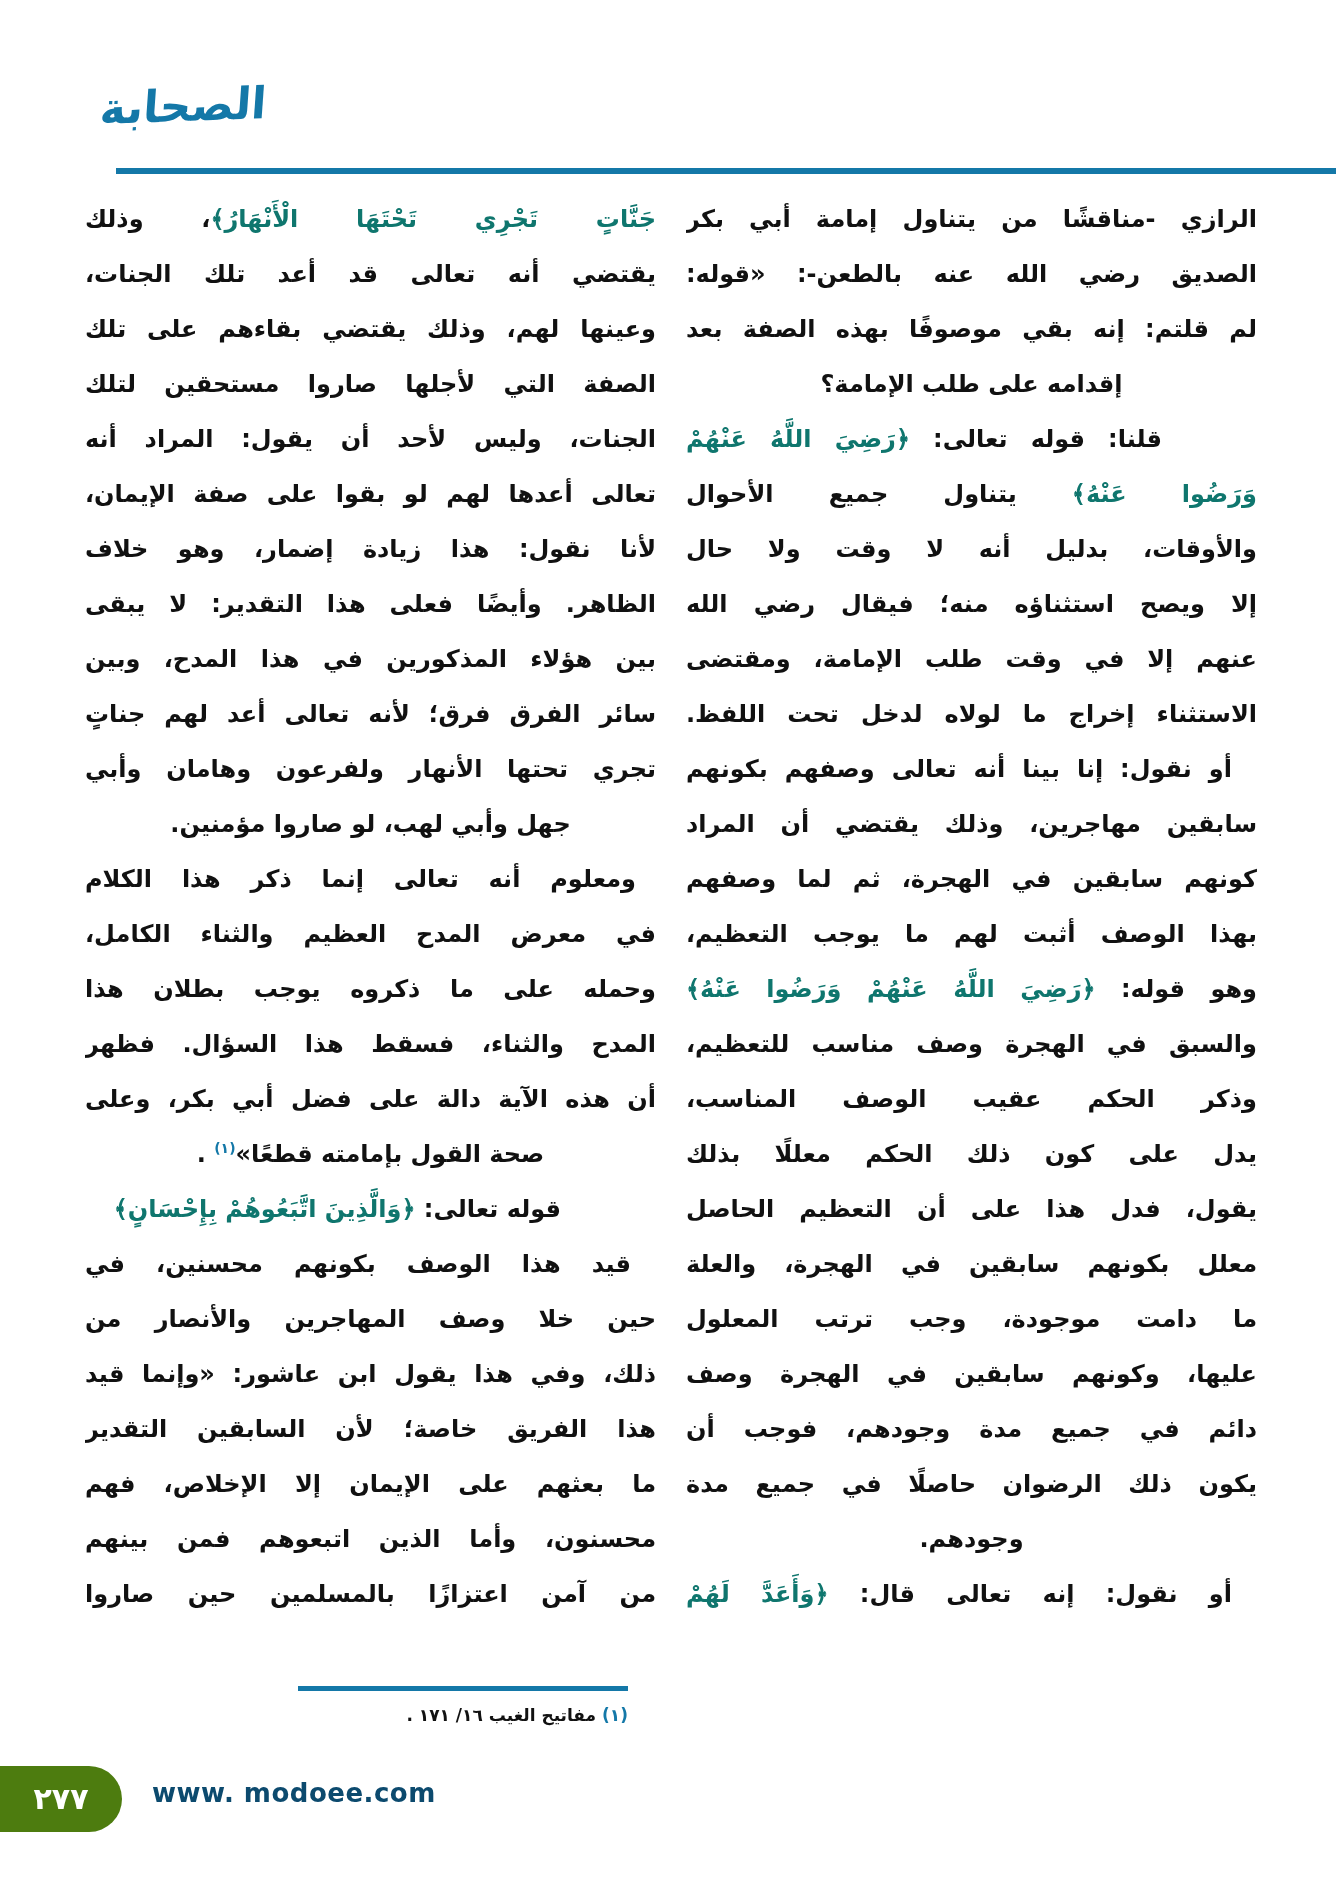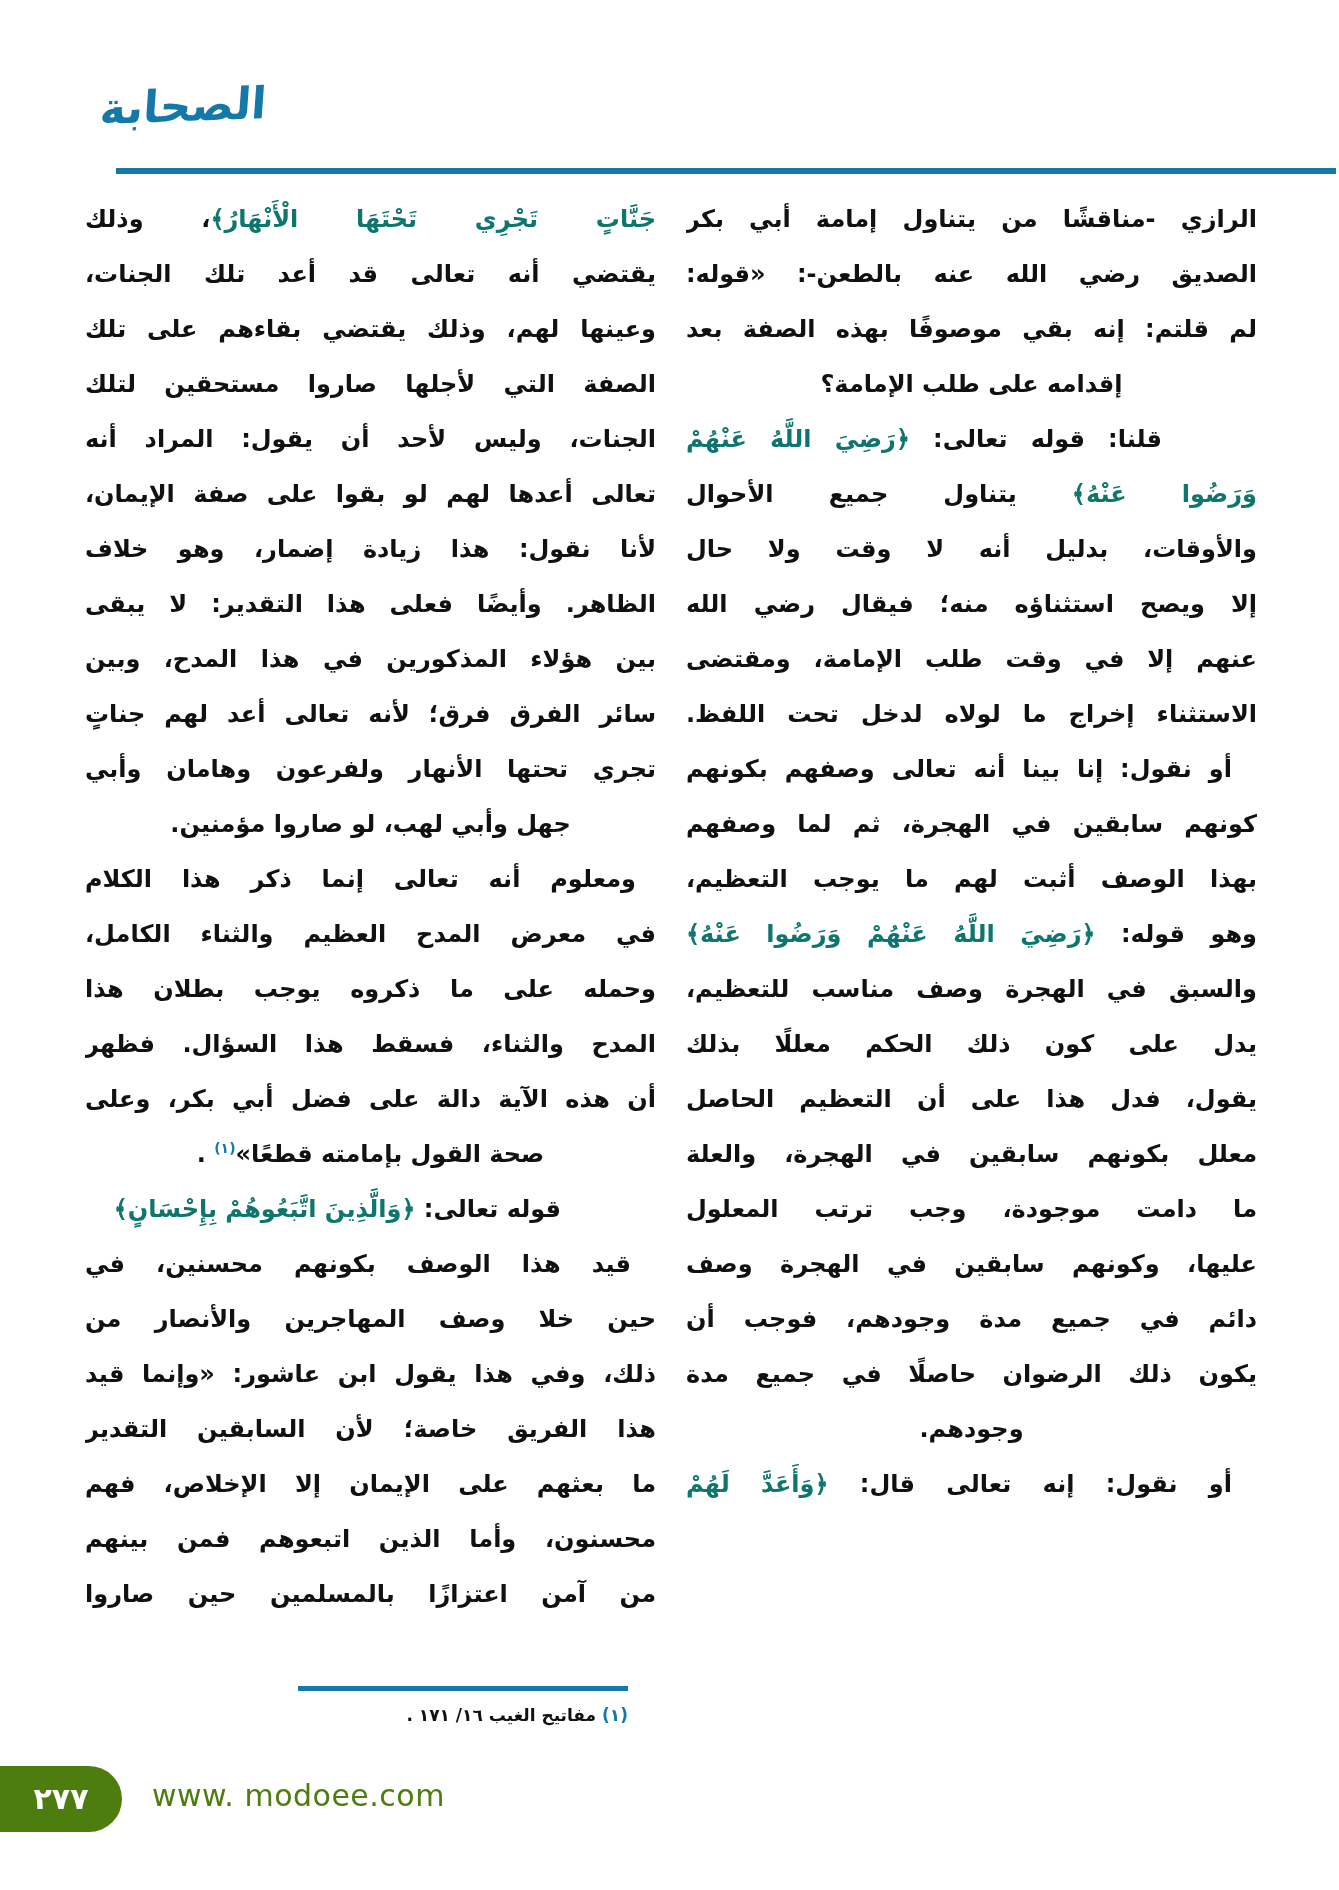--- a/index.html
+++ b/index.html
@@ -52,22 +52,22 @@
   .page-pill{
     position:absolute;left:0;top:1766px;
     width:122px;height:66px;
     background:#4d7c0f;border-radius:0 33px 33px 0;
     color:#ffffff;font-size:30px;font-weight:bold;
     text-align:center;line-height:66px;
     direction:ltr;
   }
   .site{
     position:absolute;left:152px;top:1778px;
-    font-size:30px;color:#4d7c0f;direction:ltr;
-    letter-spacing:0.5px;font-weight:normal;
+    font-size:26px;color:#0c4a6e;direction:ltr;
+    letter-spacing:0.5px;font-weight:bold;
   }
 </style>
 </head>
 <body>
 
 <div class="page">
 
   <div class="logo">الصحابة</div>
 
   <div class="header-rule"></div>
@@ -78,24 +78,26 @@
         <div class="line "><span>الصديق رضي الله عنه بالطعن-: «قوله:</span></div>
         <div class="line "><span>لم قلتم: إنه بقي موصوفًا بهذه الصفة بعد</span></div>
         <div class="line center"><span>إقدامه على طلب الإمامة؟</span></div>
         <div class="line " style="padding-right: 95px;"><span>قلنا: قوله تعالى: </span><span class="verse">﴿رَضِيَ اللَّهُ عَنْهُمْ</span></div>
         <div class="line "><span class="verse">وَرَضُوا عَنْهُ﴾</span><span> يتناول جميع الأحوال</span></div>
         <div class="line "><span>والأوقات، بدليل أنه لا وقت ولا حال</span></div>
         <div class="line "><span>إلا ويصح استثناؤه منه؛ فيقال رضي الله</span></div>
         <div class="line "><span>عنهم إلا في وقت طلب الإمامة، ومقتضى</span></div>
         <div class="line "><span>الاستثناء إخراج ما لولاه لدخل تحت اللفظ.</span></div>
         <div class="line " style="padding-right: 25px;"><span>أو نقول: إنا بينا أنه تعالى وصفهم بكونهم</span></div>
+        <div class="line "><span>سابقين مهاجرين، وذلك يقتضي أن المراد</span></div>
         <div class="line "><span>كونهم سابقين في الهجرة، ثم لما وصفهم</span></div>
         <div class="line "><span>بهذا الوصف أثبت لهم ما يوجب التعظيم،</span></div>
         <div class="line "><span>وهو قوله: </span><span class="verse">﴿رَضِيَ اللَّهُ عَنْهُمْ وَرَضُوا عَنْهُ﴾</span></div>
         <div class="line "><span>والسبق في الهجرة وصف مناسب للتعظيم،</span></div>
+        <div class="line "><span>وذكر الحكم عقيب الوصف المناسب،</span></div>
         <div class="line "><span>يدل على كون ذلك الحكم معللًا بذلك</span></div>
         <div class="line "><span>يقول، فدل هذا على أن التعظيم الحاصل</span></div>
         <div class="line "><span>معلل بكونهم سابقين في الهجرة، والعلة</span></div>
         <div class="line "><span>ما دامت موجودة، وجب ترتب المعلول</span></div>
         <div class="line "><span>عليها، وكونهم سابقين في الهجرة وصف</span></div>
         <div class="line "><span>دائم في جميع مدة وجودهم، فوجب أن</span></div>
         <div class="line "><span>يكون ذلك الرضوان حاصلًا في جميع مدة</span></div>
         <div class="line center"><span>وجودهم.</span></div>
         <div class="line " style="padding-right: 25px;"><span>أو نقول: إنه تعالى قال: </span><span class="verse">﴿وَأَعَدَّ لَهُمْ</span></div>
       </section>

